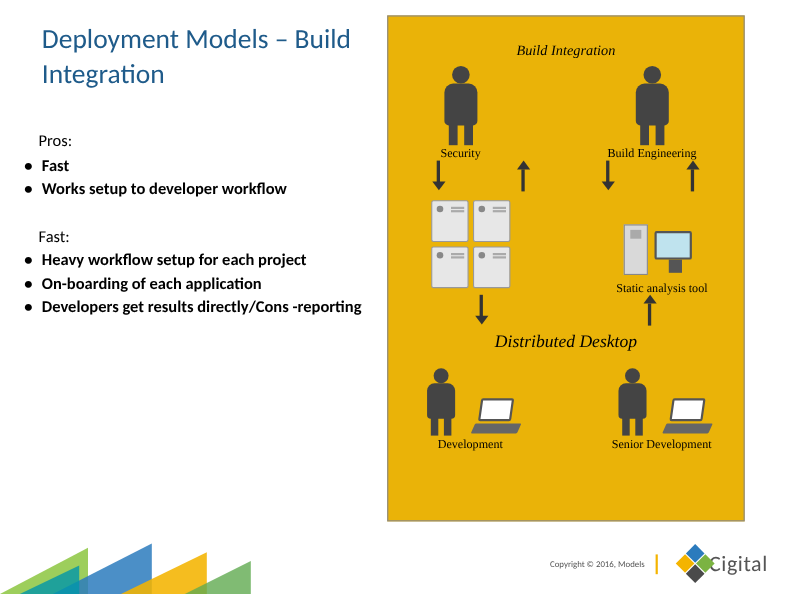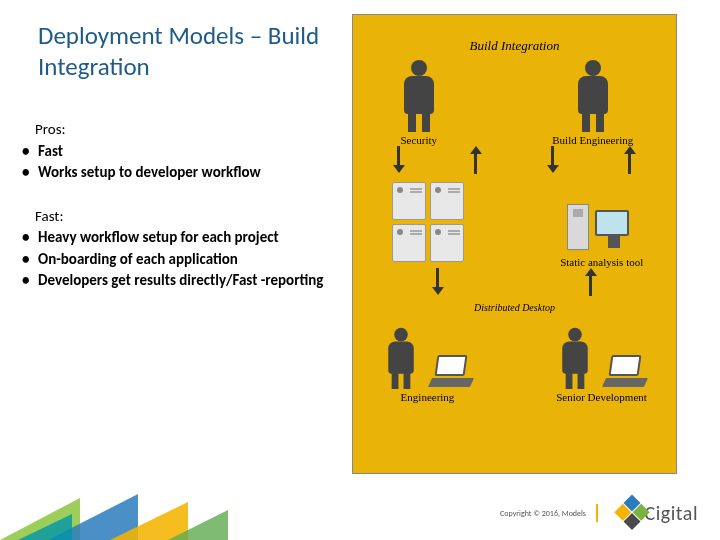--- a/index.html
+++ b/index.html
@@ -39,21 +39,21 @@
   .srv::after { content: ""; position: absolute; right: 3px; top: 5px; width: 12px; height: 2px; background: #aaa; box-shadow: 0 3px 0 #aaa; }
   .srv.s1 { left: 6px; top: 4px; }
   .srv.s2 { left: 44px; top: 4px; }
   .srv.s3 { left: 6px; top: 46px; }
   .srv.s4 { left: 44px; top: 46px; }
   .tool { width: 70px; height: 66px; position: relative; }
   .tower { width: 22px; height: 46px; background: #d9d9d9; border: 1px solid #888; position: absolute; left: 0; top: 16px; }
   .tower::before { content: ""; position: absolute; left: 5px; top: 4px; width: 10px; height: 8px; background: #aaa; }
   .monitor { width: 34px; height: 26px; border: 2px solid #555; background: #bfe3ee; position: absolute; left: 28px; top: 22px; border-radius: 2px; }
   .stand { width: 12px; height: 12px; background: #555; position: absolute; left: 41px; top: 48px; }
-  .section-sub { font-style: italic; font-family: Georgia, serif; font-size: 10px; margin: 6px 0 4px 0; }
+  .section-sub { font-style: italic; font-family: Georgia, serif; font-size: 16px; margin: 6px 0 4px 0; }
   .footer { position: absolute; left: 0; bottom: 0; width: 720px; height: 60px; }
   .tri-stack { position: absolute; left: 0; bottom: 0; width: 300px; height: 60px; }
   .tri { position: absolute; bottom: 0; width: 0; height: 0; border-style: solid; }
   .copyright { position: absolute; right: 134px; bottom: 22px; font-size: 8px; color: #555; }
   .logo { position: absolute; right: 22px; bottom: 14px; display: flex; align-items: center; gap: 0; }
   .logo-text { font-size: 20px; color: #555; letter-spacing: 0.5px; }
   .copy-bar { position: absolute; right: 122px; bottom: 18px; width: 2px; height: 18px; background: #f4b400; }
   .logo-mark { width: 26px; height: 26px; position: relative; transform: rotate(45deg); }
   .lm { position: absolute; width: 12px; height: 12px; }
   .lm1 { left: 0; top: 0; background: #2b7bbd; }
@@ -71,21 +71,21 @@
   <div class="body-text">
     <div class="section-label">Pros:</div>
     <ul class="bullets">
       <li>Fast</li>
       <li>Works setup to developer workflow</li>
     </ul>
     <div class="section-label" style="margin-top:24px">Fast:</div>
     <ul class="bullets">
       <li>Heavy workflow setup for each project</li>
       <li>On-boarding of each application</li>
-      <li>Developers get results directly/Fast -reporting</li>
+      <li>Developers get results directly/Cons -reporting</li>
     </ul>
   </div>
 
   <div class="diagram">
     <div class="d-title">Build Integration</div>
     <div class="d-row">
       <div class="d-cell">
         <div class="person">
             <div class="head"></div>
             <div class="body"></div>
@@ -140,21 +140,21 @@
               <div class="head"></div>
               <div class="body"></div>
               <div class="leg1"></div>
               <div class="leg2"></div>
             </div>
           <div class="laptop">
               <div class="screen"></div>
               <div class="base"></div>
             </div>
         </div>
-        <div class="cap">Engineering</div>
+        <div class="cap">Development</div>
       </div>
       <div class="d-cell">
         <div style="display:flex;align-items:flex-end;gap:4px">
           <div class="person" style="transform:scale(0.85);transform-origin:bottom">
               <div class="head"></div>
               <div class="body"></div>
               <div class="leg1"></div>
               <div class="leg2"></div>
             </div>
           <div class="laptop">

